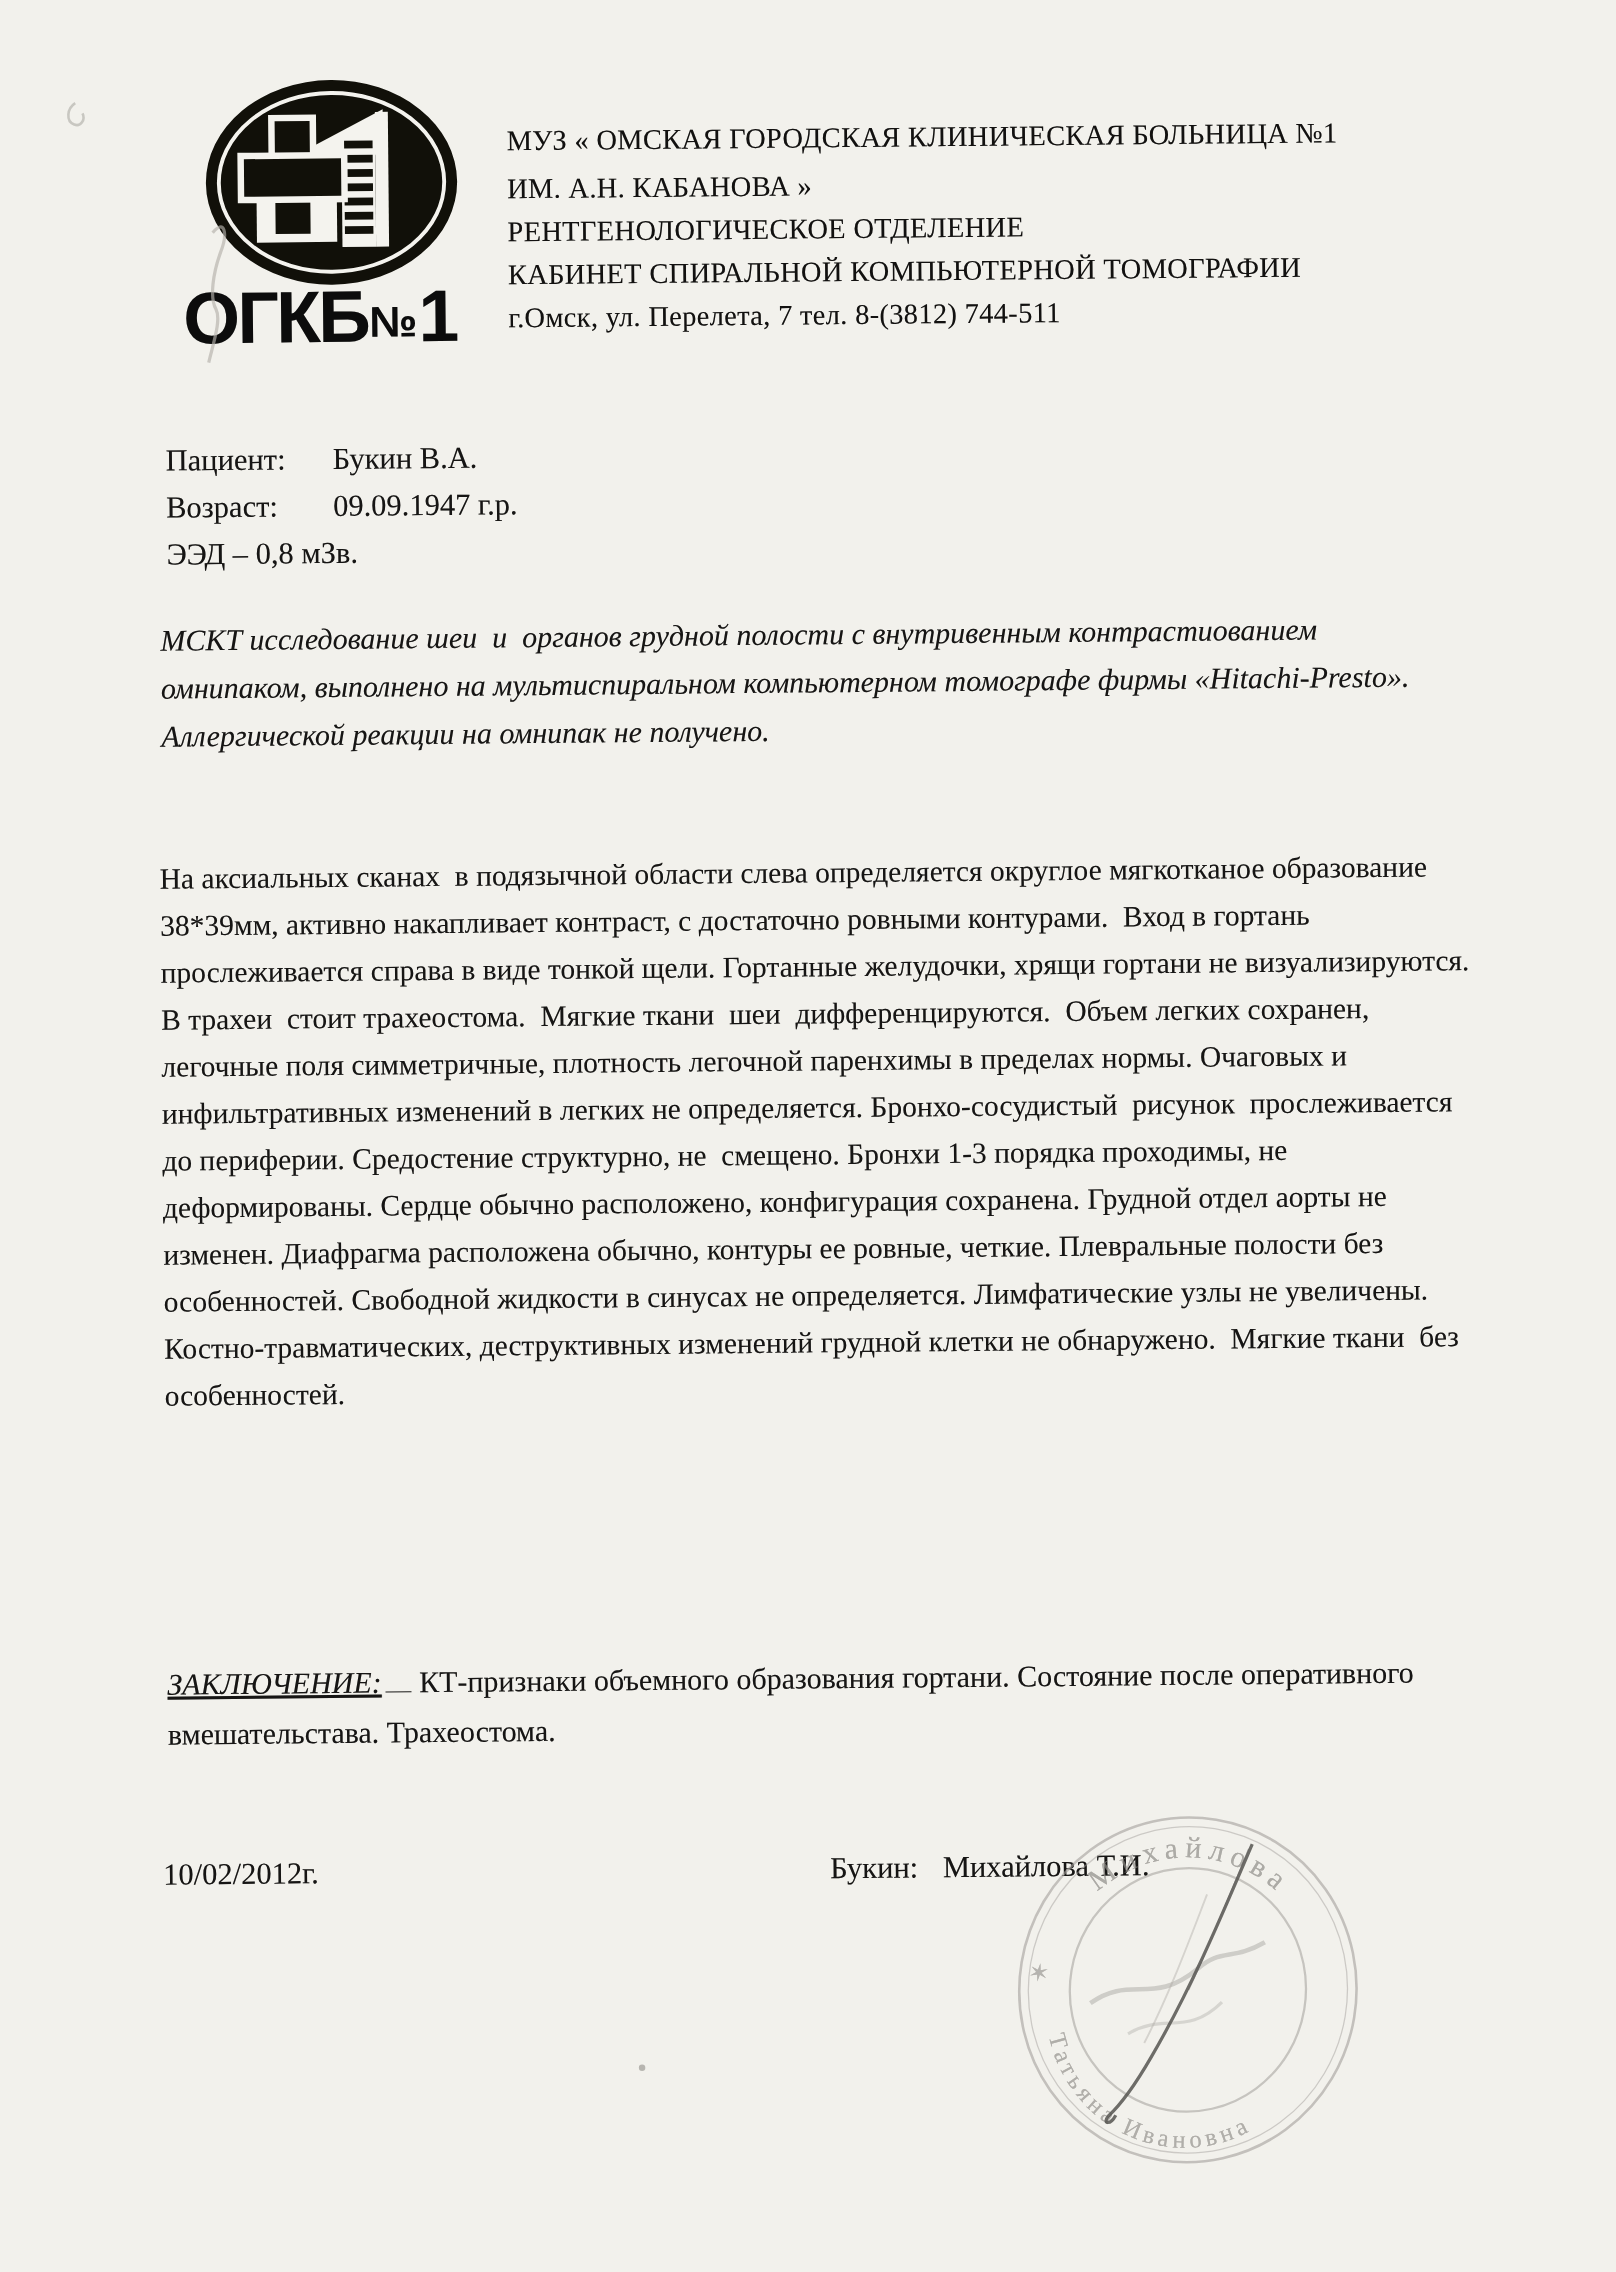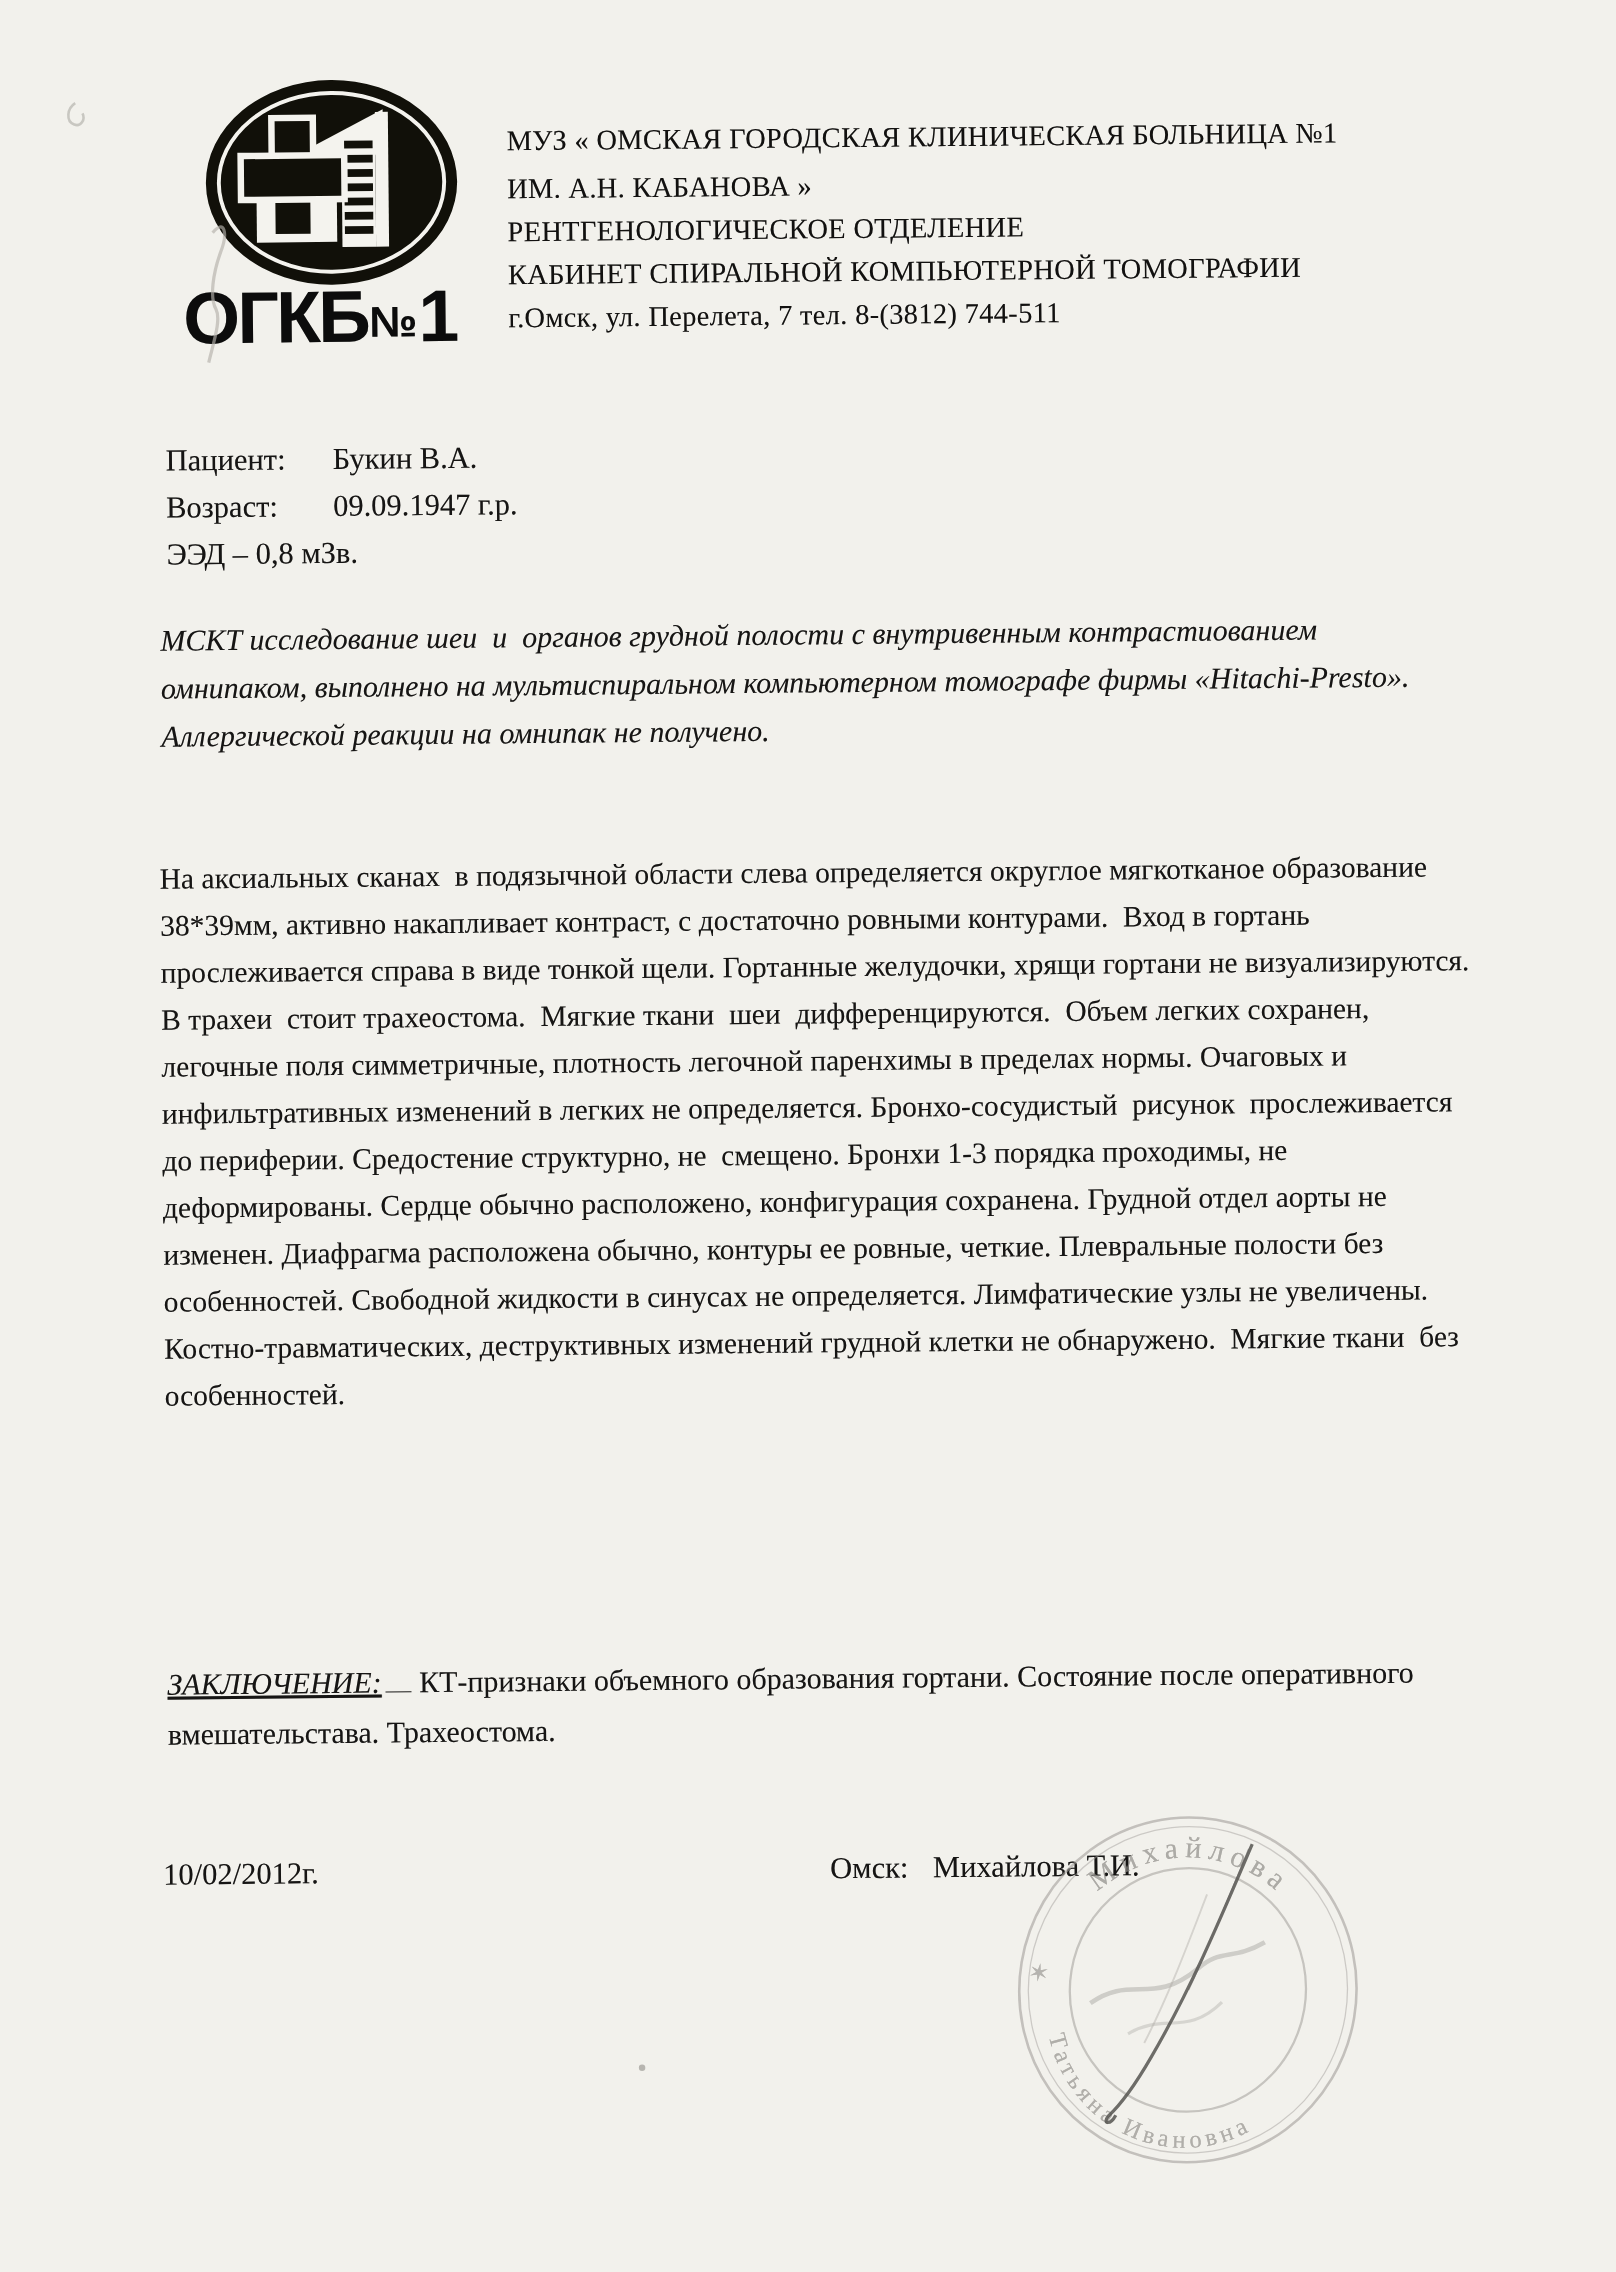--- a/index.html
+++ b/index.html
@@ -124,21 +124,21 @@
     </div>
 
     <div class="method-para">МСКТ исследование шеи  и  органов грудной полости с внутривенным контрастиованием омнипаком, выполнено на мультиспиральном компьютерном томографе фирмы «Hitachi-Presto». Аллергической реакции на омнипак не получено.</div>
 
     <div class="findings-para">На аксиальных сканах  в подязычной области слева определяется округлое мягкотканое образование 38*39мм, активно накапливает контраст, с достаточно ровными контурами.  Вход в гортань прослеживается справа в виде тонкой щели. Гортанные желудочки, хрящи гортани не визуализируются.  В трахеи  стоит трахеостома.  Мягкие ткани  шеи  дифференцируются.  Объем легких сохранен, легочные поля симметричные, плотность легочной паренхимы в пределах нормы. Очаговых и инфильтративных изменений в легких не определяется. Бронхо-сосудистый  рисунок  прослеживается  до периферии. Средостение структурно, не  смещено. Бронхи 1-3 порядка проходимы, не деформированы. Сердце обычно расположено, конфигурация сохранена. Грудной отдел аорты не изменен. Диафрагма расположена обычно, контуры ее ровные, четкие. Плевральные полости без особенностей. Свободной жидкости в синусах не определяется. Лимфатические узлы не увеличены.   Костно-травматических, деструктивных изменений грудной клетки не обнаружено.  Мягкие ткани  без особенностей.</div>
 
     <div class="conclusion-para"><span class="concl-label">ЗАКЛЮЧЕНИЕ:</span><span class="concl-gap"></span><span> КТ-признаки объемного образования гортани. Состояние после оперативного вмешательстава. Трахеостома.</span></div>
 
     <div class="footer-date">10/02/2012г.</div>
     <div class="footer-doctor">
-      <span>Омск:</span>
+      <span>Букин:</span>
       <span class="dr-name">Михайлова  Т.И.</span>
     </div>
 
     <svg class="stamp" viewBox="0 0 590 580" aria-hidden="true">
       <defs>
         <path id="arcTop" d="M 85,300 A 208,212 0 0 1 505,300" fill="none"></path>
         <path id="arcBottom" d="M 80,315 A 212,216 0 0 0 510,315" fill="none"></path>
       </defs>
       <g stroke="#a5a29e" fill="none">
         <ellipse cx="295" cy="290" rx="260" ry="266" stroke-width="4" opacity="0.75"></ellipse>

